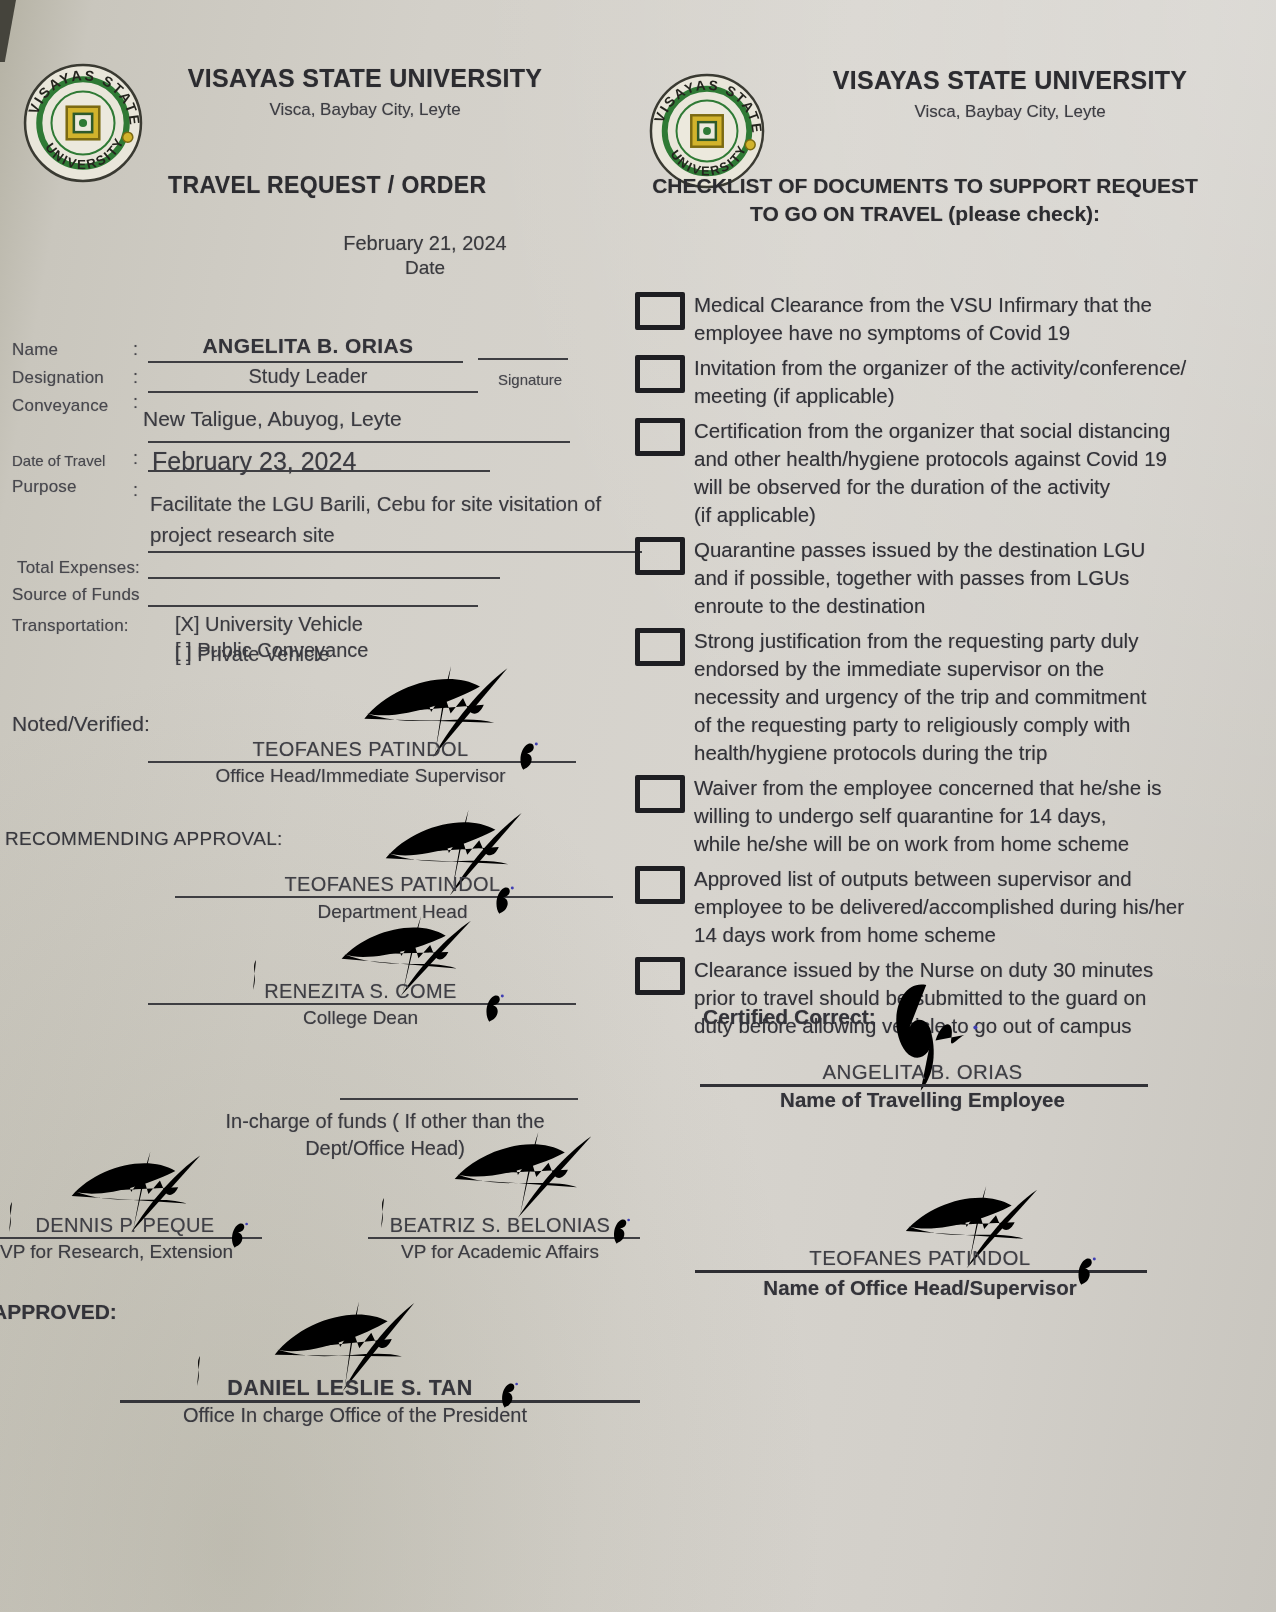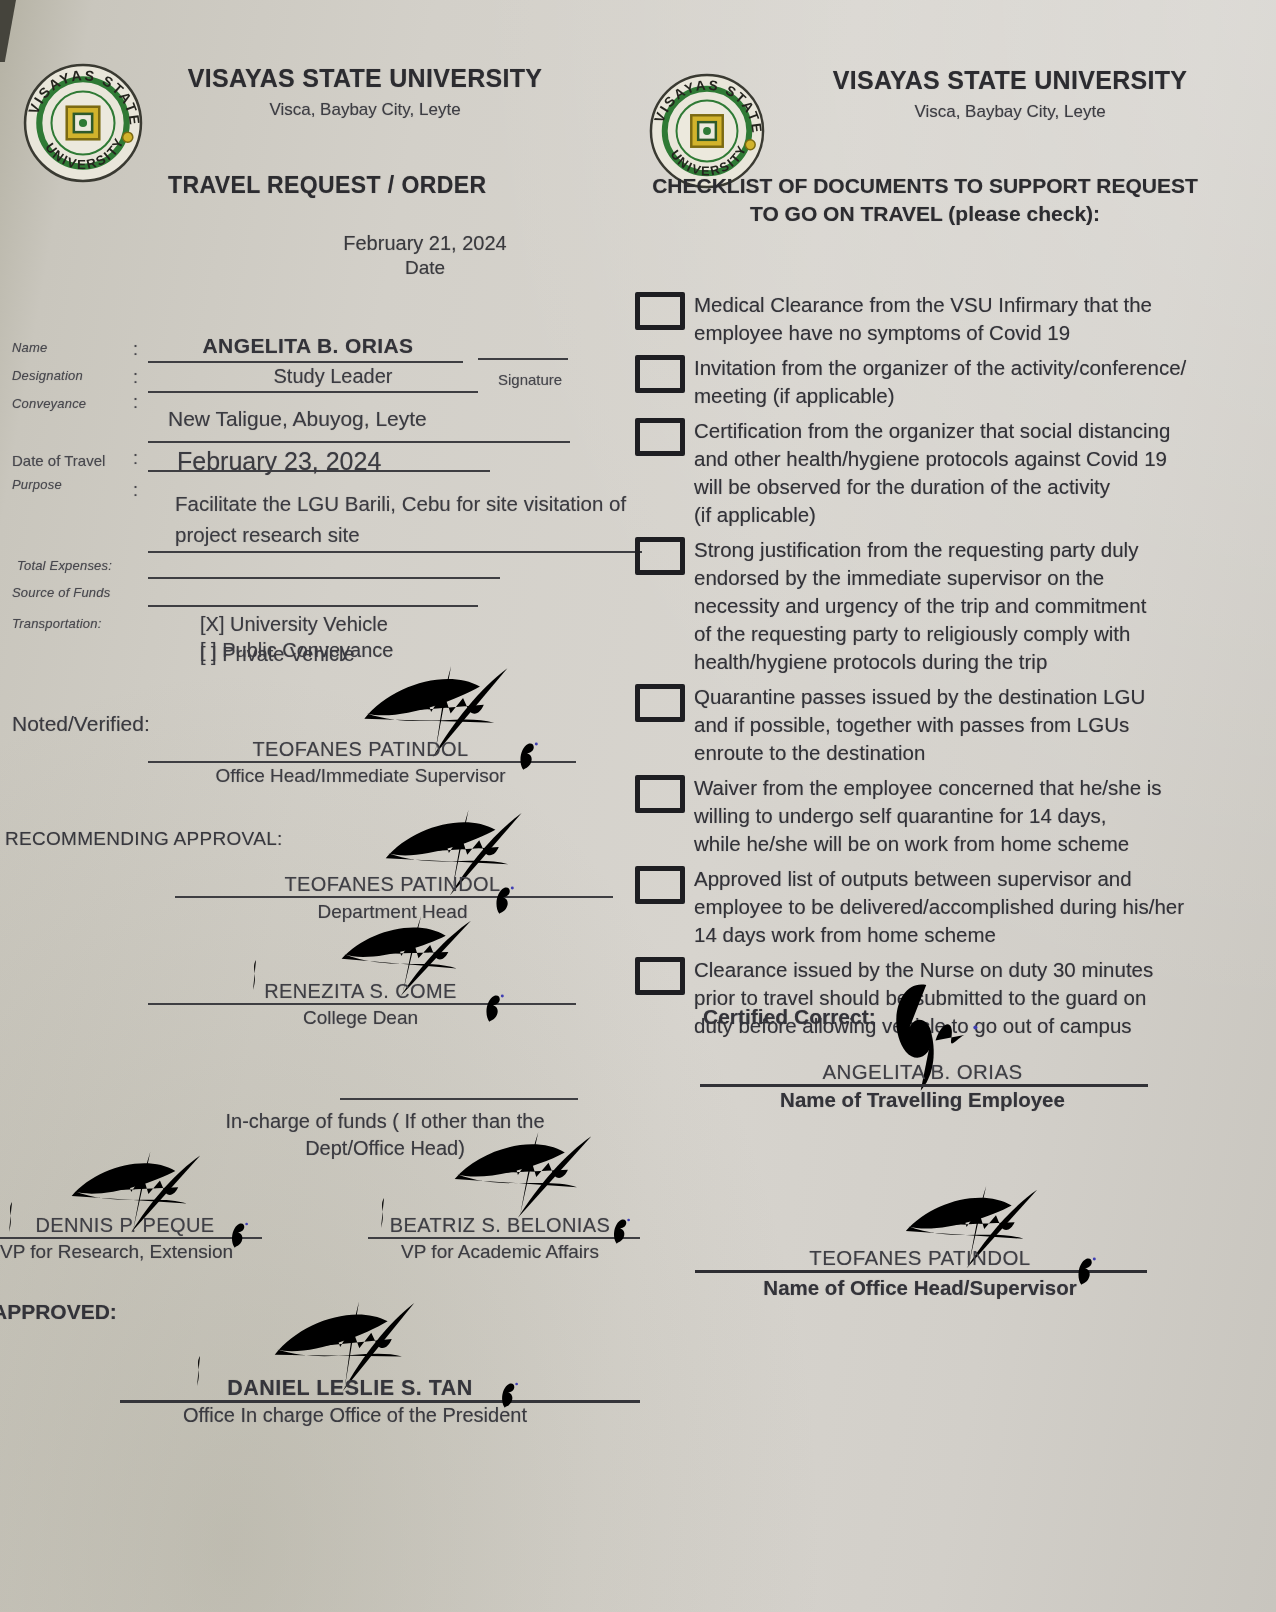--- a/index.html
+++ b/index.html
@@ -11,23 +11,23 @@
       radial-gradient(ellipse at 100% 0%, rgba(255,255,255,.25) 0%, rgba(255,255,255,0) 45%),
       linear-gradient(100deg,#b4b1a3 0%,#c9c6bd 6%,#d3d0c9 28%,#d7d4ce 55%,#d2cfc9 78%,#c8c5be 100%);
     color:#3a3a3e;
   }
   .abs{position:absolute;}
   .scan{text-shadow:0 0 1px rgba(50,50,55,.4);}
   .bold{font-weight:bold;}
   .center{text-align:center;}
   .pre{white-space:pre-line;}
   .line{height:0;border-top:2px solid #3e3e42;}
-  .lbl{font-size:13px;color:#48484e;letter-spacing:.2px;font-style:italic;}
+  .lbl{font-size:17px;color:#48484e;letter-spacing:.2px;}
   .colon{font-size:18px;color:#48484e;}
-  .val{font-size:20px;color:#3b3b41;margin-left:25px;}
+  .val{font-size:20px;color:#3b3b41;}
   .name{font-size:20px;color:#3f3f45;letter-spacing:.4px;}
   .title{font-size:19px;color:#3c3c42;}
   .sig{position:absolute;pointer-events:none;}
   .cbox{width:40px;height:28px;border:5px solid #1e1e22;border-radius:2px;flex:none;margin:1px 9px 0 0;}
   .citem{display:flex;align-items:flex-start;margin-top:7px;}
   .ctext{font-size:20.5px;line-height:28px;color:#323238;white-space:pre-line;}
   .wedge{width:16px;height:62px;background:#45443c;clip-path:polygon(0 0,100% 0,30% 100%,0 100%);}
 </style>
 </head>
 <body>
@@ -236,34 +236,34 @@
     </div>
     <div class="citem">
       <div class="cbox"></div>
       <div class="ctext scan">Certification from the organizer that social distancing
 and other health/hygiene protocols against Covid 19
 will be observed for the duration of the activity
 (if applicable)</div>
     </div>
     <div class="citem">
       <div class="cbox"></div>
+      <div class="ctext scan">Quarantine passes issued by the destination LGU
+and if possible, together with passes from LGUs
+enroute to the destination</div>
+    </div>
+    <div class="citem">
+      <div class="cbox"></div>
       <div class="ctext scan">Strong justification from the requesting party duly
 endorsed by the immediate supervisor on the
 necessity and urgency of the trip and commitment
 of the requesting party to religiously comply with
 health/hygiene protocols during the trip</div>
     </div>
     <div class="citem">
       <div class="cbox"></div>
-      <div class="ctext scan">Quarantine passes issued by the destination LGU
-and if possible, together with passes from LGUs
-enroute to the destination</div>
-    </div>
-    <div class="citem">
-      <div class="cbox"></div>
       <div class="ctext scan">Waiver from the employee concerned that he/she is
 willing to undergo self quarantine for 14 days,
 while he/she will be on work from home scheme</div>
     </div>
     <div class="citem">
       <div class="cbox"></div>
       <div class="ctext scan">Approved list of outputs between supervisor and
 employee to be delivered/accomplished during his/her
 14 days work from home scheme</div>
     </div>

